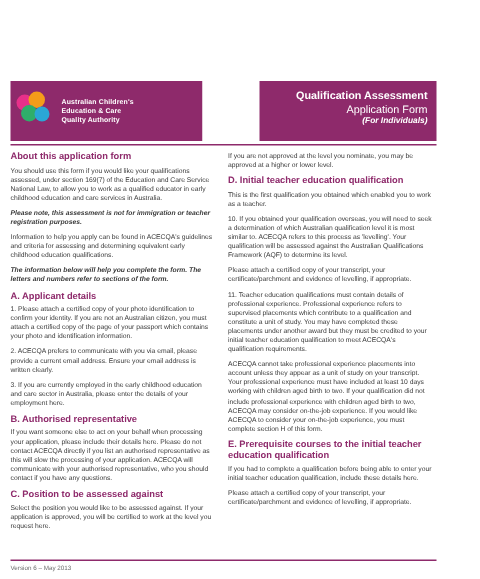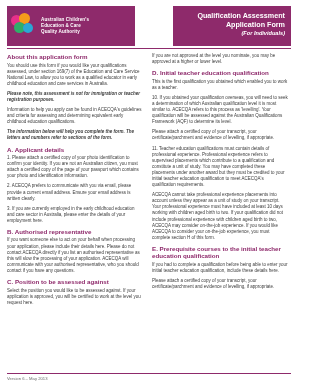--- a/index.html
+++ b/index.html
@@ -19,20 +19,21 @@
     height: 386px;
     background: #ffffff;
     box-sizing: border-box;
     padding: 6px 7px 0 7px;
   }
   
   .header {
     display: flex;
     align-items: stretch;
     height: 40px;
+    margin-top: 48px;
   }
   .logo-box {
     width: 128px;
     background: #8e2a6b;
     display: flex;
     align-items: center;
     padding: 3px 4px;
     box-sizing: border-box;
   }
   .logo-mark {
@@ -70,21 +71,21 @@
     box-sizing: border-box;
   }
   .title-box .t1 {
     font-size: 7.2px;
     line-height: 9px;
     font-weight: bold;
   }
   .title-box .t2 {
     font-size: 7.2px;
     line-height: 9px;
-    font-weight: bold;
+    font-weight: normal;
   }
   .title-box .t3 {
     font-size: 5.6px;
     line-height: 8px;
     font-style: italic;
     font-weight: bold;
   }
   .rule {
     height: 1px;
     background: #8e2a6b;

